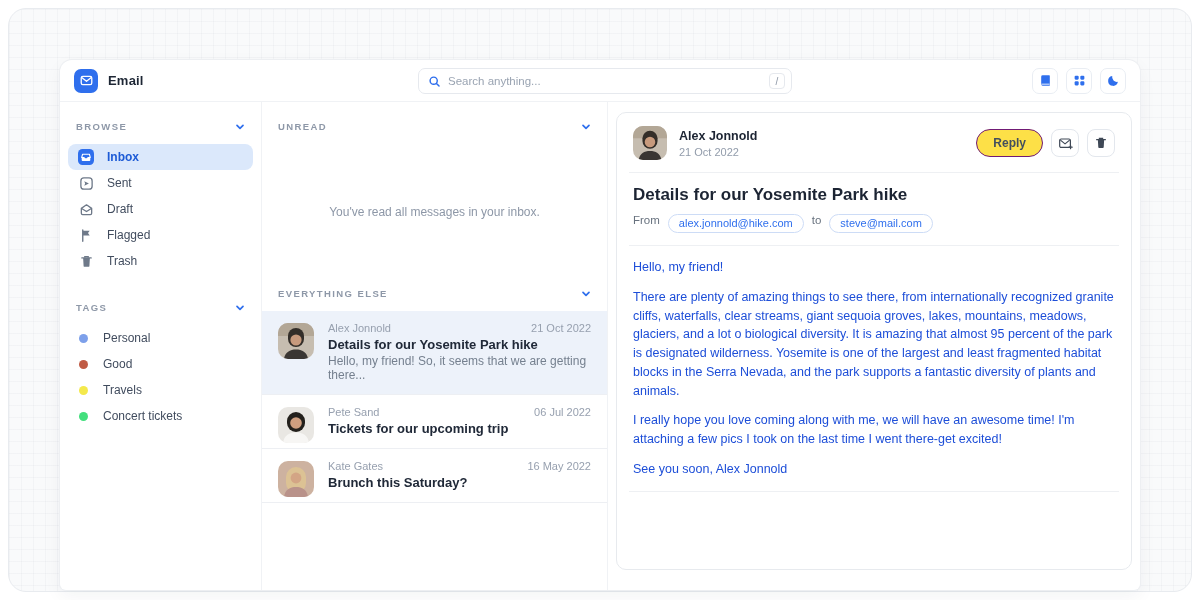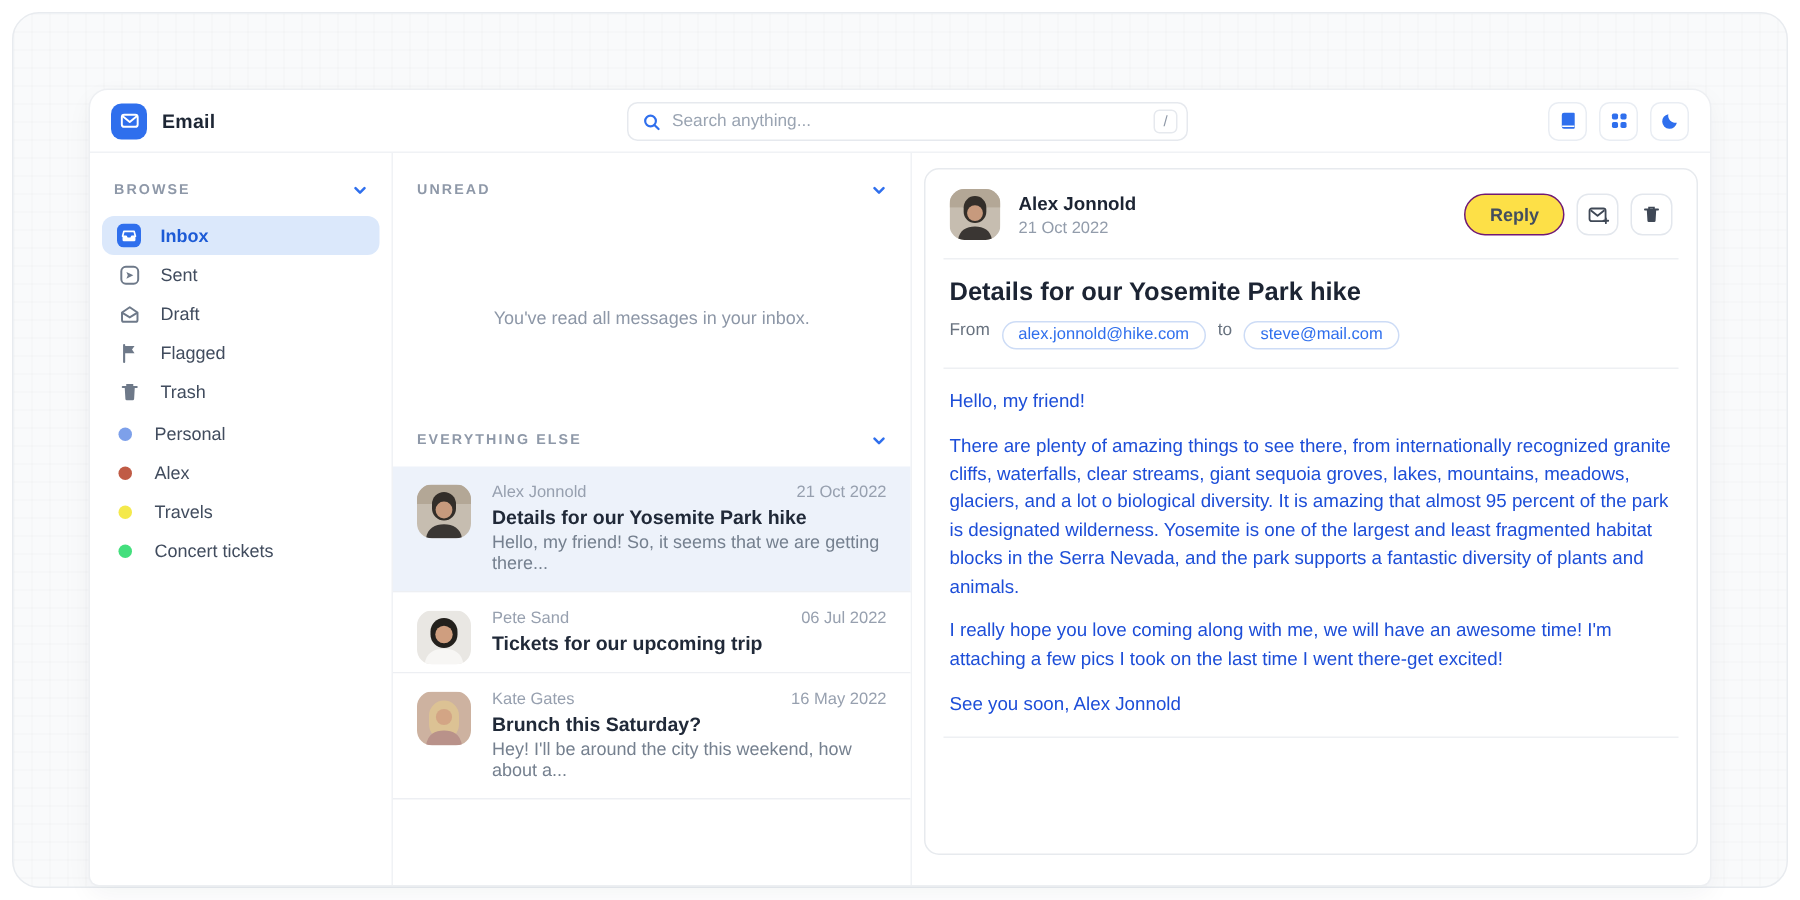--- a/index.html
+++ b/index.html
@@ -187,28 +187,36 @@
               <svg width="15" height="15" viewBox="0 0 16 16">
                   <path d="M3 4.2h10" stroke="#6e7989" stroke-width="1.4" stroke-linecap="round"></path>
                   <path d="M6.2 4V2.8h3.6V4" fill="none" stroke="#6e7989" stroke-width="1.4"></path>
                   <path d="M4.4 4.2l.5 8.6a1 1 0 0 0 1 .9h4.2a1 1 0 0 0 1-.9l.5-8.6z" fill="#6e7989"></path>
                 </svg>
             </span>
             <span>Trash</span>
           </div>
         </div>
 
+        <div class="sect-head" style="padding-top:28px;">
+          <span class="sect-label">TAGS</span>
+          <span class="chev">
+            <svg width="10" height="10" viewBox="0 0 10 10">
+                <path d="M2 3.4 5 6.4 8 3.4" fill="none" stroke="#2f6fed" stroke-width="1.7" stroke-linecap="round" stroke-linejoin="round"></path>
+              </svg>
+          </span>
+        </div>
         <div class="tag-items">
           <div class="tag-item">
             <span class="dot" style="background: rgb(125, 160, 234);"></span>
             <span>Personal</span>
           </div>
           <div class="tag-item">
             <span class="dot" style="background: rgb(192, 91, 69);"></span>
-            <span>Alex</span>
+            <span>Good</span>
           </div>
           <div class="tag-item">
             <span class="dot" style="background: rgb(244, 233, 76);"></span>
             <span>Travels</span>
           </div>
           <div class="tag-item">
             <span class="dot" style="background: rgb(67, 223, 125);"></span>
             <span>Concert tickets</span>
           </div>
         </div>
@@ -277,21 +285,20 @@
                   <path d="M8 16a10 10 0 0 1 20 0v6a10 10 0 0 1-20 0z" fill="#dcc294"></path>
                   <circle cx="18" cy="17" r="5.4" fill="#d3a585"></circle>
                   <path d="M6 36c1-7.5 6-10 12-10s11 2.5 12 10z" fill="#b9928a"></path>
                 </svg>
             </span>
             <div class="em-row1">
               <span>Kate Gates</span>
               <span>16 May 2022</span>
             </div>
             <div class="em-subj">Brunch this Saturday?</div>
-            <div class="em-prev">Hey! I'll be around the city this weekend, how about a...</div>
           </div>
         </div>
       </section>
 
       <section class="reading">
         <div class="mailcard">
 
           <div class="mc-head">
             <span class="avatar">
               <svg viewBox="0 0 36 36">

